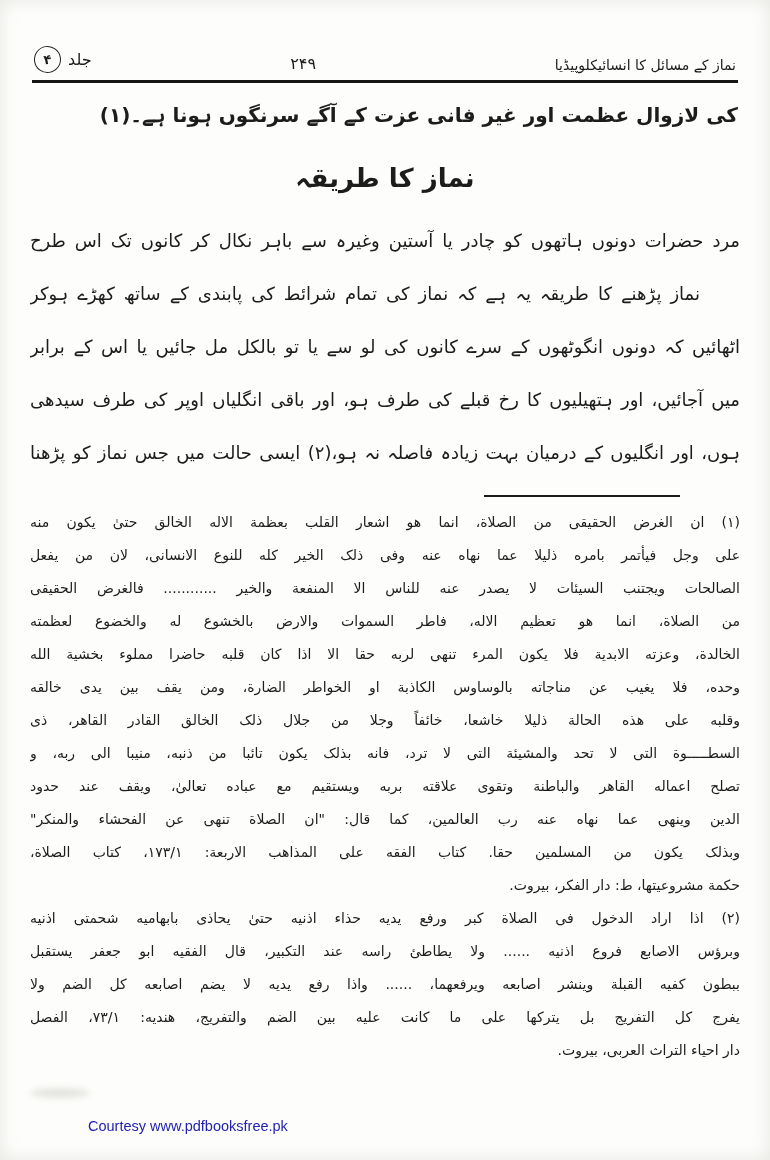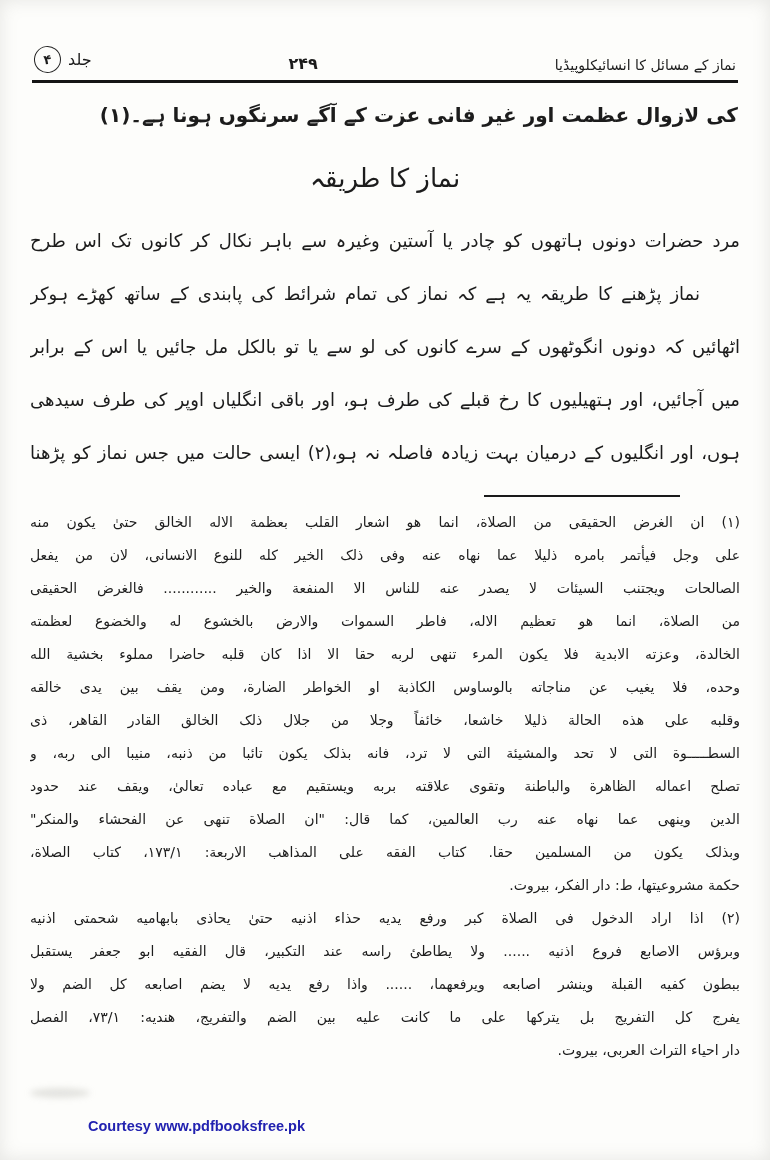--- a/index.html
+++ b/index.html
@@ -14,37 +14,37 @@
   }
   .content{padding:0 30px;}
 
   
   .hdr{
     display:flex;flex-direction:row-reverse;
     justify-content:space-between;align-items:flex-end;
     padding:46px 4px 7px 4px;
   }
   .hdr-title{direction:rtl;font-size:14px;letter-spacing:0;}
-  .hdr-num{font-size:16px;font-weight:bold;letter-spacing:2px;transform:translatex(-20px);}
+  .hdr-num{font-size:16px;font-weight:normal;letter-spacing:2px;transform:translatex(-20px);}
   .hdr-vol{direction:rtl;display:flex;align-items:center;gap:7px;font-size:16px;font-weight:500;}
   .vol-circle{
     display:inline-flex;align-items:center;justify-content:center;
     width:25px;height:25px;border:1.7px solid #222;border-radius:50%;
     font-size:13px;font-weight:bold;transform:rotate(-8deg);
   }
   .rule{border:0;border-top:3px solid #151515;margin:0 2px;}
 
   
   .urdu{direction:rtl;}
   .intro{
     font-size:20px;font-weight:700;text-align:right;
     line-height:42px;margin:11px 2px 0 2px;
   }
   .heading{
-    font-size:26px;font-weight:400;text-align:center;
+    font-size:26px;font-weight:700;text-align:center;
     margin:20px 0 0 0;line-height:44px;
   }
   .para{margin-top:14px;}
   .bline{
     font-size:18px;font-weight:500;
     height:53px;line-height:53px;overflow:hidden;
     text-align:justify;text-align-last:justify;text-justify:inter-word;
   }
   .bline.indent{padding-right:40px;}
 
@@ -57,21 +57,21 @@
   .fline{
     font-size:14px;
     height:33px;line-height:33px;overflow:hidden;
     text-align:justify;text-align-last:justify;text-justify:inter-word;
   }
   .fline.endline{text-align-last:right;}
 
   
   .watermark{
     position:absolute;left:88px;top:1118px;
-    font-size:14.5px;font-weight:700;
+    font-size:14.5px;font-weight:400;
     font-family:"Liberation Sans","DejaVu Sans",sans-serif;
   }
   .smudge{
     position:absolute;width:60px;height:10px;border-radius:50%;
     background:rgba(150,150,145,0.25);filter:blur(3px);
   }
 </style>
 </head>
 <body>
 
@@ -106,21 +106,21 @@
     <div class="footnotes urdu">
       <div>
         <div class="fline">(۱) ان الغرض الحقیقی من الصلاة، انما هو اشعار القلب بعظمة الاله الخالق حتیٰ یكون منه</div>
         <div class="fline">علی وجل فیأتمر بامره ذلیلا عما نهاه عنه وفی ذلک الخیر كله للنوع الانسانی، لان من یفعل</div>
         <div class="fline">الصالحات ویجتنب السیئات لا یصدر عنه للناس الا المنفعة والخیر ............ فالغرض الحقیقی</div>
         <div class="fline">من الصلاة، انما هو تعظیم الاله، فاطر السموات والارض بالخشوع له والخضوع لعظمته</div>
         <div class="fline">الخالدة، وعزته الابدیة فلا یكون المرء تنهی لربه حقا الا اذا كان قلبه حاضرا مملوء بخشیة الله</div>
         <div class="fline">وحده، فلا یغیب عن مناجاته بالوساوس الكاذبة او الخواطر الضارة، ومن یقف بین یدی خالقه</div>
         <div class="fline">وقلبه علی هذه الحالة ذلیلا خاشعا، خائفاً وجلا من جلال ذلک الخالق القادر القاهر، ذی</div>
         <div class="fline">السطـــــوة التی لا تحد والمشیئة التی لا ترد، فانه بذلک یكون تائبا من ذنبه، منیبا الی ربه، و</div>
-        <div class="fline">تصلح اعماله الظاهرة والباطنة وتقوی علاقته بربه ویستقیم مع عباده تعالیٰ، ویقف عند حدود</div>
+        <div class="fline">تصلح اعماله القاهر والباطنة وتقوی علاقته بربه ویستقیم مع عباده تعالیٰ، ویقف عند حدود</div>
         <div class="fline">الدین وینهی عما نهاه عنه رب العالمین، كما قال: "ان الصلاة تنهی عن الفحشاء والمنكر"</div>
         <div class="fline">وبذلک یكون من المسلمین حقا. كتاب الفقه علی المذاهب الاربعة: ۱۷۳/۱، كتاب الصلاة،</div>
         <div class="fline endline">حكمة مشروعیتها، ط: دار الفكر، بیروت.</div>
       </div>
       <div>
         <div class="fline">(۲) اذا اراد الدخول فی الصلاة كبر ورفع یدیه حذاء اذنیه حتیٰ یحاذی بابهامیه شحمتی اذنیه</div>
         <div class="fline">وبرؤس الاصابع فروع اذنیه ...... ولا یطاطئ راسه عند التكبیر، قال الفقیه ابو جعفر یستقبل</div>
         <div class="fline">ببطون كفیه القبلة وینشر اصابعه ویرفعهما، ...... واذا رفع یدیه لا یضم اصابعه كل الضم ولا</div>
         <div class="fline">یفرج كل التفریج بل یتركها علی ما كانت علیه بین الضم والتفریج، هندیه: ۷۳/۱، الفصل</div>
         <div class="fline endline">دار احیاء التراث العربی، بیروت.</div>

